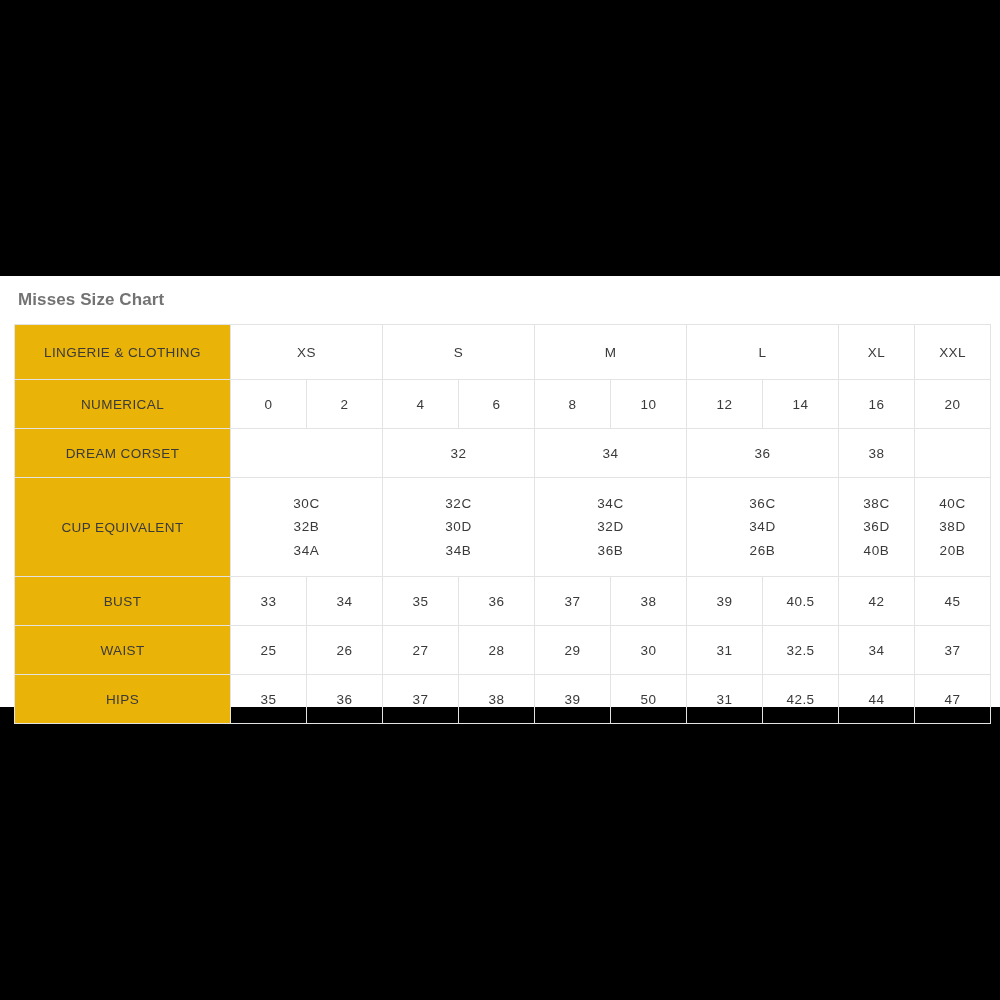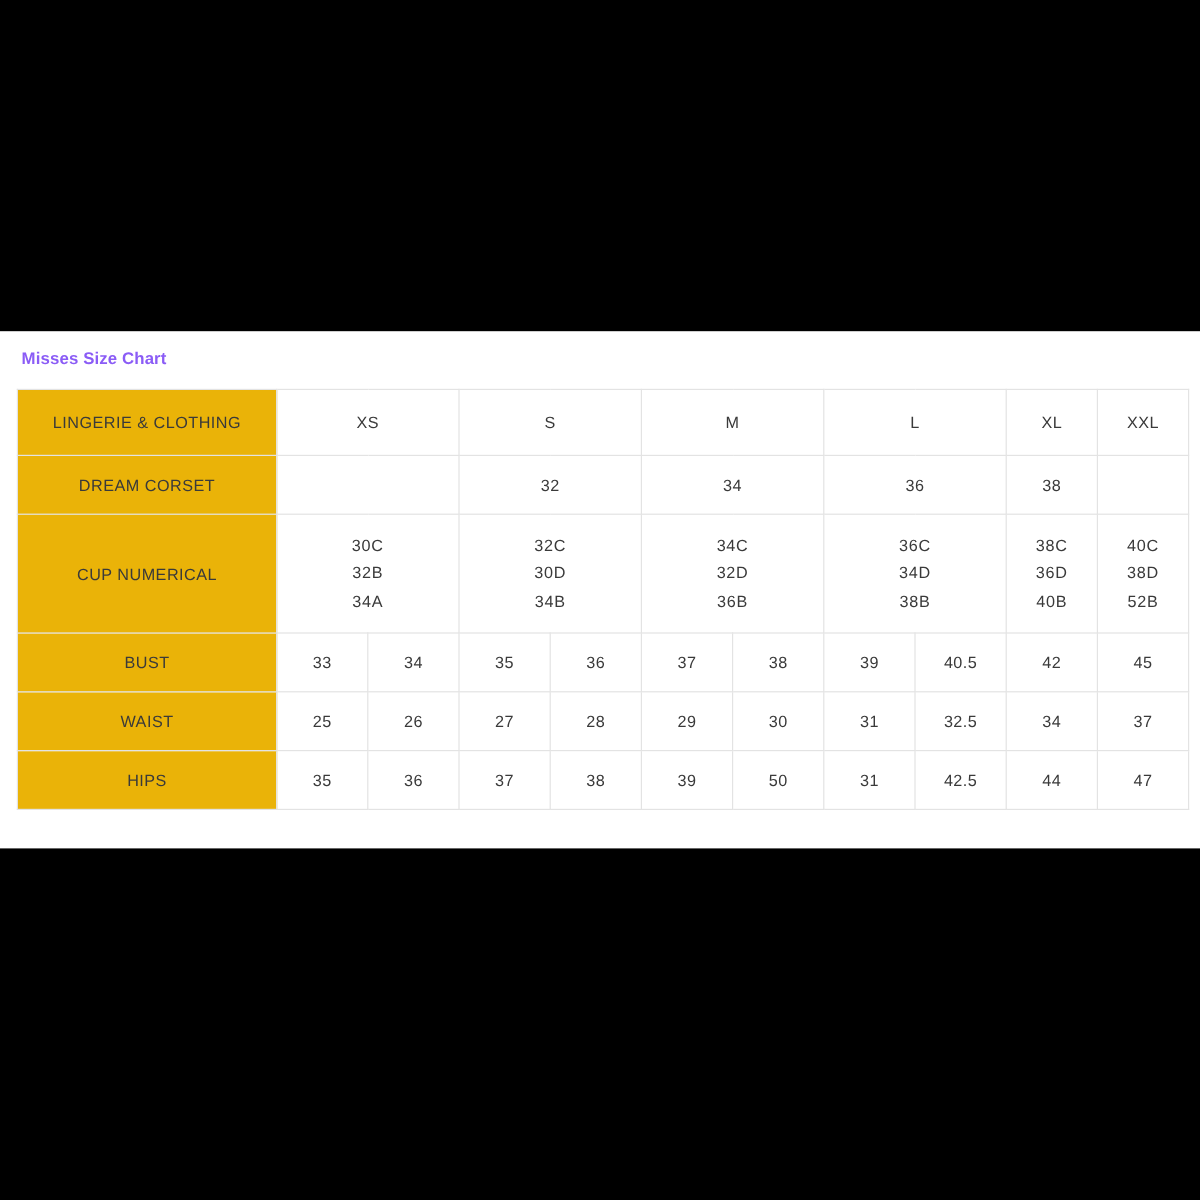--- a/index.html
+++ b/index.html
@@ -18,23 +18,23 @@
     left: 0;
     top: 276px;
     width: 1000px;
     height: 431px;
     background: #ffffff;
   }
   .chart-title {
     position: absolute;
     left: 18px;
     top: 14px;
-    font-size: 14px;
+    font-size: 17px;
     font-weight: bold;
-    color: #8b5cf6;
+    color: #737373;
     letter-spacing: 0.1px;
   }
   table.size-chart {
     position: absolute;
     left: 14px;
     top: 48px;
     width: 972px;
     border-collapse: collapse;
     table-layout: fixed;
   }
@@ -98,31 +98,44 @@
     <tbody>
         <tr class="r-header">
           <td class="rowhead">LINGERIE &amp; CLOTHING</td>
           <td colspan="2">XS</td>
           <td colspan="2">S</td>
           <td colspan="2">M</td>
           <td colspan="2">L</td>
           <td>XL</td>
           <td>XXL</td>
         </tr>
+        <tr class="r-numerical">
+          <td class="rowhead">NUMERICAL</td>
+          <td>0</td>
+          <td>2</td>
+          <td>4</td>
+          <td>6</td>
+          <td>8</td>
+          <td>10</td>
+          <td>12</td>
+          <td>14</td>
+          <td>16</td>
+          <td>20</td>
+        </tr>
         <tr class="r-corset">
           <td class="rowhead">DREAM CORSET</td>
           <td colspan="2" class="empty-cell"></td>
           <td colspan="2">32</td>
           <td colspan="2">34</td>
           <td colspan="2">36</td>
           <td>38</td>
           <td class="empty-cell"></td>
         </tr>
         <tr class="r-cup">
-          <td class="rowhead">CUP NUMERICAL</td>
+          <td class="rowhead">CUP EQUIVALENT</td>
           <td colspan="2">
             <div class="cup-stack">
               <div class="size-label">30C</div>
               <div class="size-label">32B</div>
               <div class="size-label">34A</div>
             </div>
           </td>
           <td colspan="2">
             <div class="cup-stack">
               <div class="size-label">32C</div>
@@ -134,35 +147,35 @@
             <div class="cup-stack">
               <div class="size-label">34C</div>
               <div class="size-label">32D</div>
               <div class="size-label">36B</div>
             </div>
           </td>
           <td colspan="2">
             <div class="cup-stack">
               <div class="size-label">36C</div>
               <div class="size-label">34D</div>
-              <div class="size-label">38B</div>
+              <div class="size-label">26B</div>
             </div>
           </td>
           <td>
             <div class="cup-stack">
               <div class="size-label">38C</div>
               <div class="size-label">36D</div>
               <div class="size-label">40B</div>
             </div>
           </td>
           <td>
             <div class="cup-stack">
               <div class="size-label">40C</div>
               <div class="size-label">38D</div>
-              <div class="size-label">52B</div>
+              <div class="size-label">20B</div>
             </div>
           </td>
         </tr>
         <tr class="r-bust">
           <td class="rowhead">BUST</td>
           <td>33</td>
           <td>34</td>
           <td>35</td>
           <td>36</td>
           <td>37</td>

